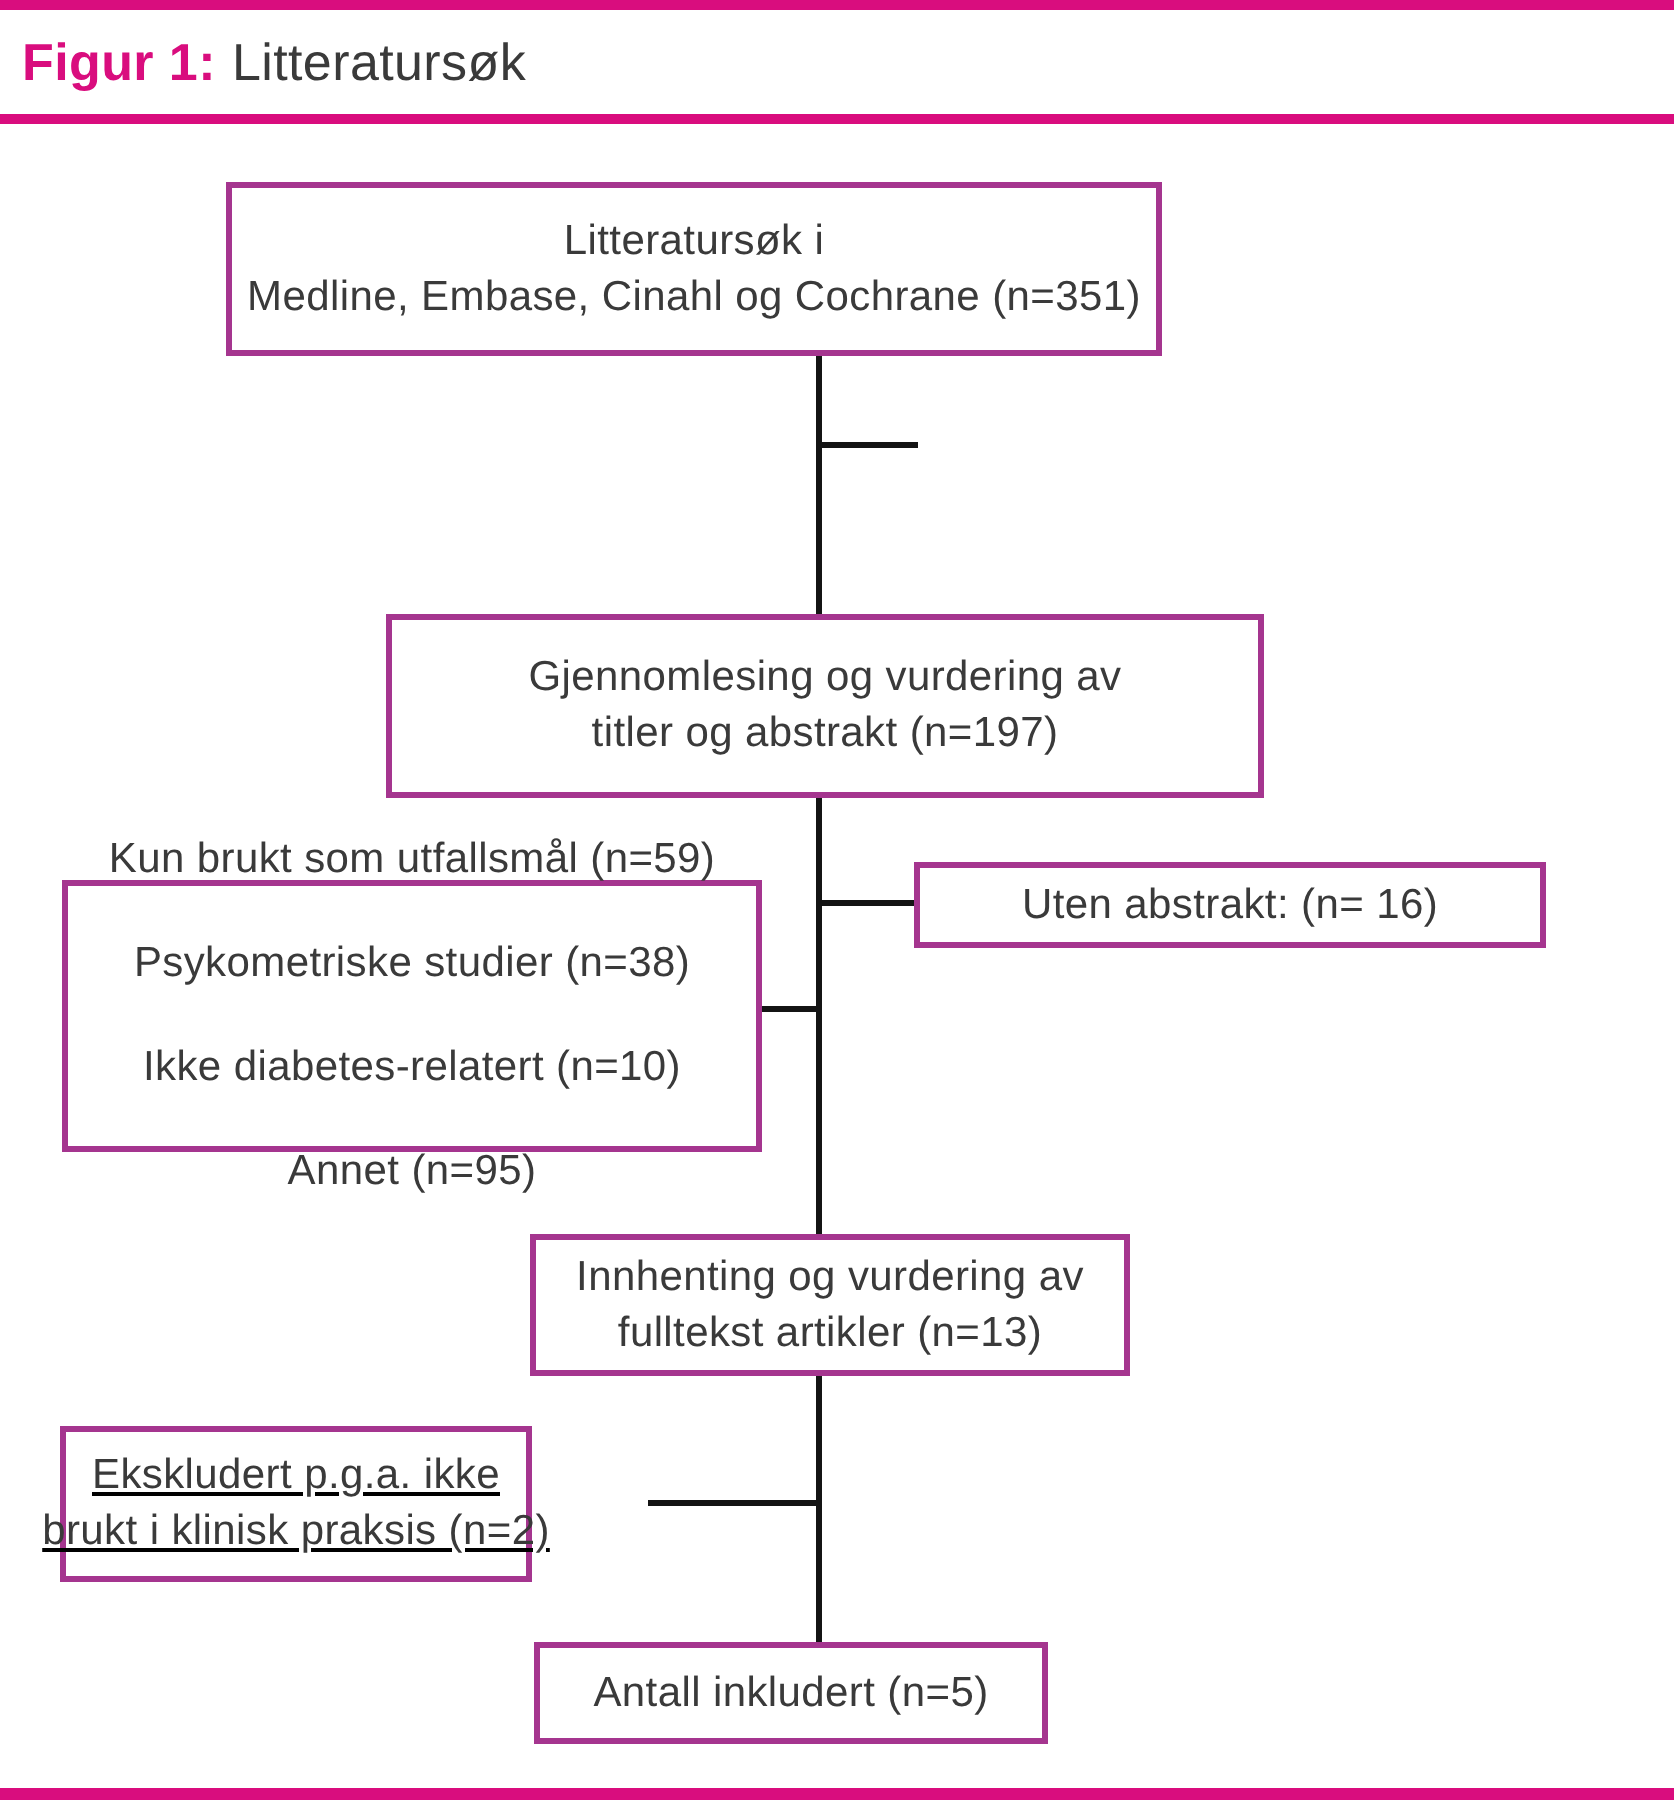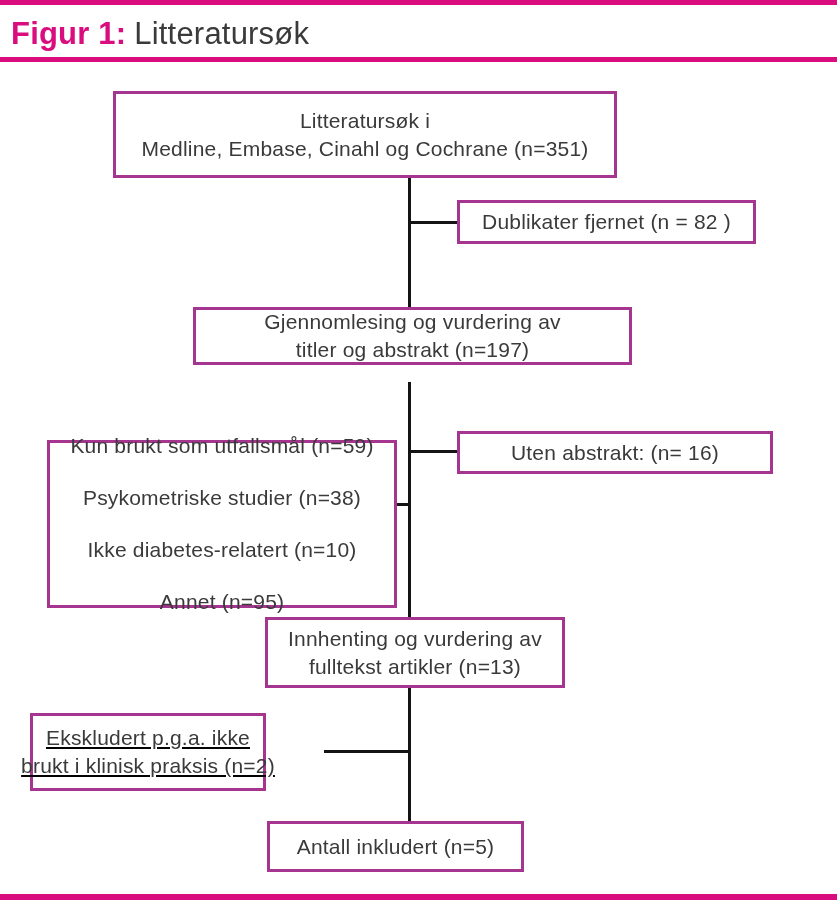--- a/index.html
+++ b/index.html
@@ -15,21 +15,21 @@
   .bar {
     position: absolute; left: 0; width: 837px;
     background: var(--accent, #d90d7e);
   }
   .top-bar    { top: 0;   height: 5px; }
   .title-rule { top: 57px; height: 5px; }
   .bottom-bar { top: 894px; height: 6px; }
 
   .figure-title {
     position: absolute; left: 11px; top: 16px;
-    font-size: 31px; letter-spacing: 0.2px;
+    font-size: 26px; letter-spacing: 0.2px;
     white-space: nowrap;
   }
   .title-label { color: var(--accent, #d90d7e); font-weight: bold; }
   .title-text  { color: #3a3a3a; font-weight: 400; margin-left: 8px; }
 
   .node {
     position: absolute;
     box-sizing: border-box;
     border: 3px solid var(--box-border, #a5358f);
     background: #ffffff;
@@ -54,25 +54,25 @@
   .hline { height: 3px; }
 
   #v1 { left: 408px; top: 175px; height: 134px; }
   #v2 { left: 408px; top: 382px; height: 238px; }
   #v3 { left: 408px; top: 686px; height: 137px; }
   #h-dup  { left: 409px; top: 221px; width: 50px; }
   #h-abs  { left: 409px; top: 450px; width: 50px; }
   #h-excl1{ left: 379px; top: 503px; width: 31px; }
   #h-excl2{ left: 324px; top: 750px; width: 86px; }
 
-  #box-search   { left: 113px; top: 91px;  width: 504px; height: 87px; }
+  #box-search   { left: 113px; top: 91px;  width: 468px; height: 87px; }
   #box-dup      { left: 457px; top: 200px; width: 299px; height: 44px; }
-  #box-screen   { left: 193px; top: 307px; width: 439px; height: 58px; }
+  #box-screen   { left: 193px; top: 307px; width: 439px; height: 92px; }
   #box-noabs    { left: 457px; top: 431px; width: 316px; height: 43px; }
-  #box-excl-t   { left: 47px;  top: 440px; width: 350px; height: 168px; gap: 24px; }
+  #box-excl-t   { left: 31px;  top: 440px; width: 350px; height: 136px; gap: 24px; }
   #box-fulltext { left: 265px; top: 617px; width: 300px; height: 71px; text-align: right; }
   #box-excl-f   { left: 30px;  top: 713px; width: 236px; height: 78px; text-decoration: underline; }
   #box-included { left: 267px; top: 821px; width: 257px; height: 51px; }
 </style>
 </head>
 <body>
 
 <div class="page">
 
   <div class="bar top-bar"></div>
@@ -89,23 +89,20 @@
   <div class="hline" id="h-abs"></div>
   <div class="hline" id="h-excl1"></div>
   <div class="vline" id="v3"></div>
   <div class="hline" id="h-excl2"></div>
 
   <div class="node" id="box-search">
     <div class="node-line">Litteratursøk i</div>
     <div class="node-line">Medline, Embase, Cinahl og Cochrane (n=351)</div>
   </div>
 
-  <div class="node" id="box-dup">
-    <div class="node-line">Dublikater fjernet (n = 82 )</div>
-  </div>
 
   <div class="node" id="box-screen">
     <div class="node-line">Gjennomlesing og vurdering av</div>
     <div class="node-line">titler og abstrakt (n=197)</div>
   </div>
 
   <div class="node" id="box-noabs">
     <div class="node-line">Uten abstrakt: (n= 16)</div>
   </div>
 

